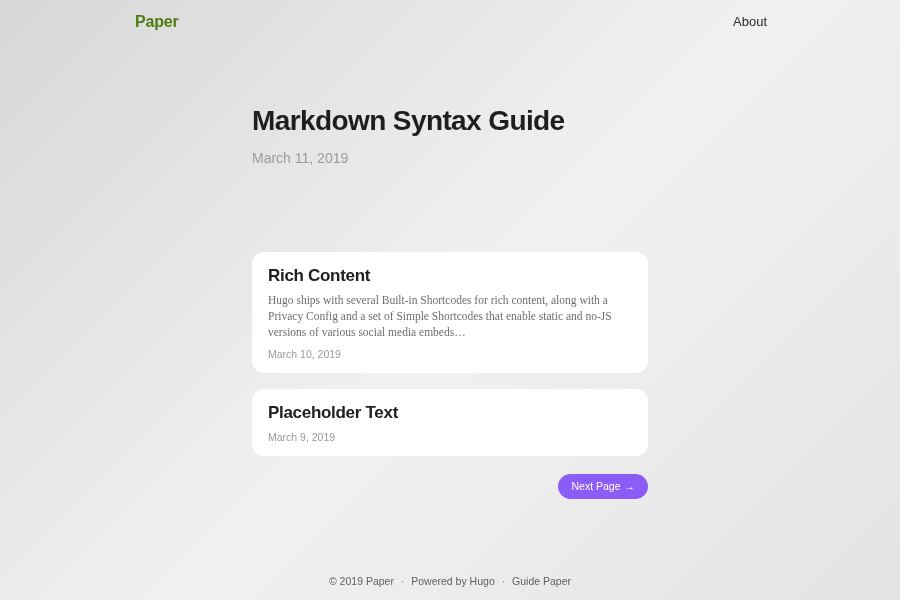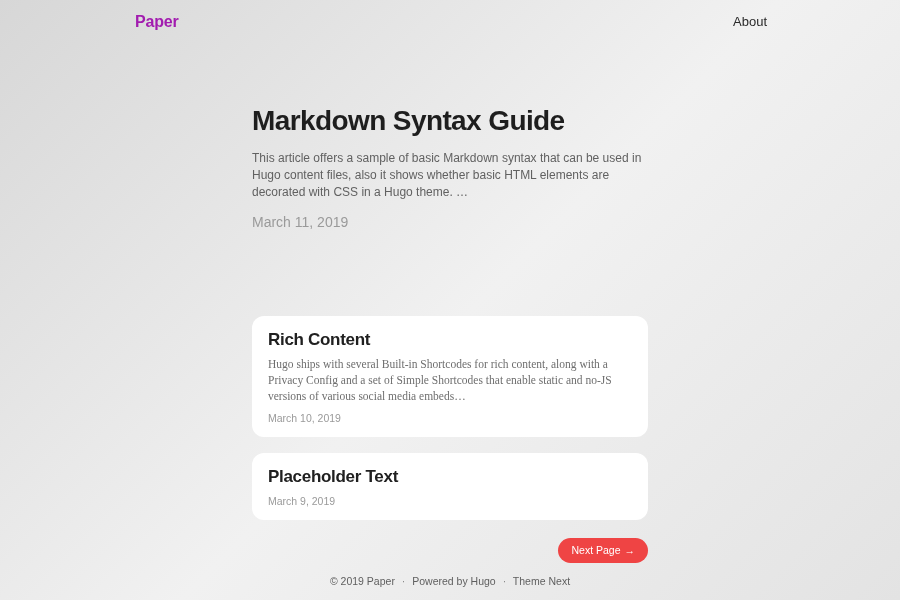--- a/index.html
+++ b/index.html
@@ -17,21 +17,21 @@
     display: flex;
     justify-content: space-between;
     align-items: center;
     padding: 11px 133px 0 135px;
     height: 32px;
     flex: 0 0 auto;
   }
   .logo {
     font-size: 16px;
     font-weight: bold;
-    color: #a21caf;
+    color: #4d7c0f;
     letter-spacing: -0.2px;
     cursor: pointer;
   }
   .nav-link {
     font-size: 13px;
     color: #2a2a2a;
     text-decoration: none;
     cursor: pointer;
   }
   
@@ -90,21 +90,21 @@
   
   .pagination {
     display: flex;
     justify-content: flex-end;
     margin-top: 18px;
   }
   .next-btn {
     display: inline-flex;
     align-items: center;
     gap: 4px;
-    background: #ef4444;
+    background: #8b5cf6;
     color: #ffffff;
     border: none;
     border-radius: 999px;
     padding: 6px 13px 7px 13px;
     font-family: inherit;
     font-size: 10.5px;
     cursor: pointer;
   }
   
   .site-footer {
@@ -123,21 +123,20 @@
 
 <header class="site-header">
   <div class="logo">Paper</div>
   <a class="nav-link">About</a>
 </header>
 
 <main>
 
   <section class="hero">
     <h1 class="hero-title">Markdown Syntax Guide</h1>
-    <p class="hero-desc">This article offers a sample of basic Markdown syntax that can be used in Hugo content files, also it shows whether basic HTML elements are decorated with CSS in a Hugo theme. …</p>
     <div class="hero-date">March 11, 2019</div>
   </section>
 
   <section class="post-list">
 
     <article class="post-card">
       <h2 class="post-title">Rich Content</h2>
       <p class="post-excerpt">Hugo ships with several Built-in Shortcodes for rich content, along with a Privacy Config and a set of Simple Shortcodes that enable static and no-JS versions of various social media embeds…</p>
       <div class="post-date">March 10, 2019</div>
     </article>
@@ -156,14 +155,14 @@
     </button>
   </div>
 
 </main>
 
 <footer class="site-footer">
   <span>© 2019 Paper</span>
   <span class="sep">·</span>
   <a>Powered by Hugo</a>
   <span class="sep">·</span>
-  <a>Theme Next</a>
+  <a>Guide Paper</a>
 </footer>
 
 </body></html>

